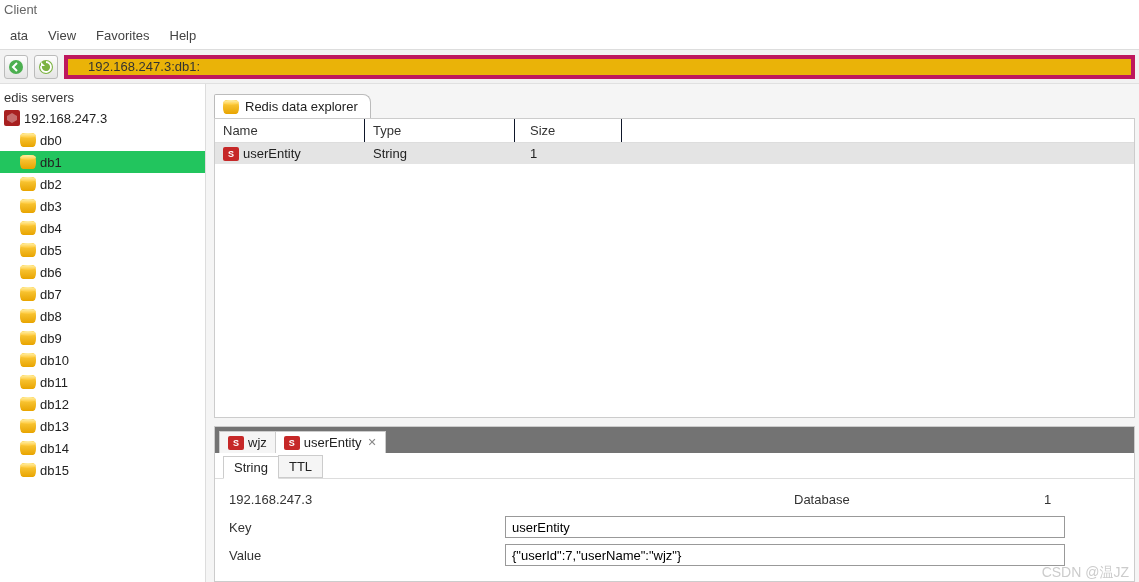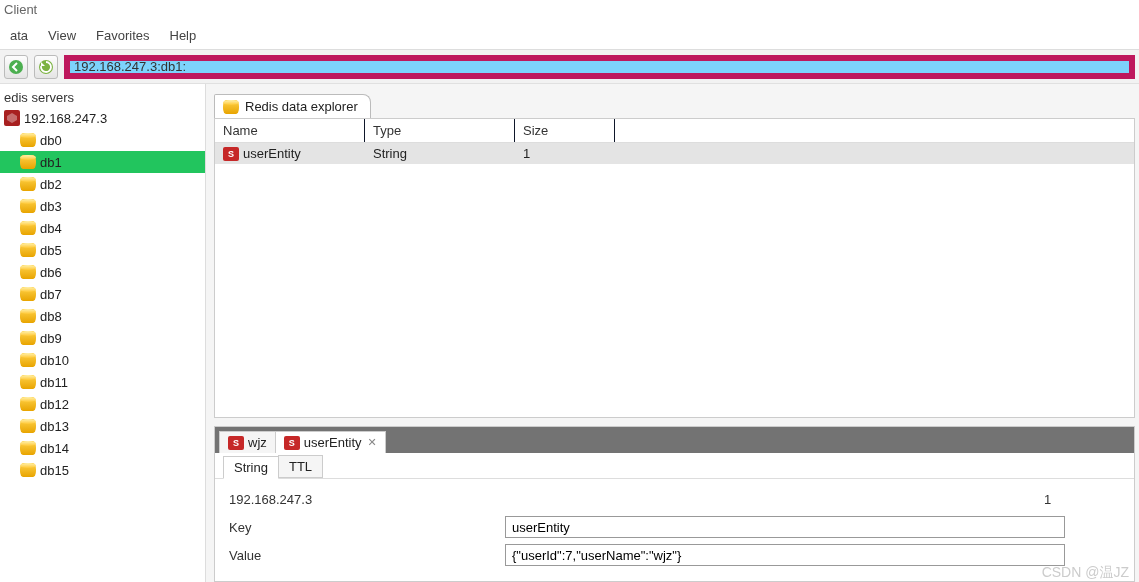--- a/index.html
+++ b/index.html
@@ -3,21 +3,21 @@
 <meta charset="utf-8">
 <style>
 * { box-sizing: border-box; margin: 0; padding: 0; font-family: "Segoe UI", Tahoma, sans-serif; font-size: 13px; }
 body { background: #fff; color: #222; width: 1139px; height: 582px; overflow: hidden; position: relative; }
 .titlebar { height: 22px; padding: 2px 4px; color: #666; background: #fff; }
 .menubar { height: 28px; padding: 4px 0; display: flex; gap: 0; border-bottom: 1px solid #ddd; }
 .menubar div { padding: 2px 10px; color: #444; cursor: default; }
 .toolbar { height: 34px; background: #f2f2f2; display: flex; align-items: center; padding: 2px 4px; gap: 6px; border-bottom: 1px solid #e0e0e0; }
 .tb-btn { width: 24px; height: 24px; border: 1px solid #bbb; border-radius: 3px; background: linear-gradient(#fdfdfd,#e4e4e4); display: flex; align-items: center; justify-content: center; }
 .tb-btn svg { width: 16px; height: 16px; }
-.addr { flex: 1; height: 24px; border: 6px solid #be185d; background: #7dd3fc; padding: 2px 4px; color: #333; }
+.addr { flex: 1; height: 24px; border: 4px solid #be185d; background: #eab308; padding: 2px 20px; color: #333; }
 .main { display: flex; height: calc(582px - 22px - 28px - 34px); }
 .sidebar { width: 206px; border-right: 1px solid #ddd; padding-top: 4px; overflow: hidden; }
 .tree-lbl { padding: 2px 4px; color: #333; }
 .tree { }
 .tree-row { display: flex; align-items: center; height: 22px; padding-left: 4px; gap: 4px; }
 .tree-row.server { font-weight: 400; }
 .tree-row.db { padding-left: 20px; }
 .tree-row.selected { background: #22c55e; }
 .cyl { width: 16px; height: 14px; position: relative; }
 .cyl::before { content:""; position:absolute; inset:0; background: linear-gradient(#ffd24a,#e8a400); border-radius: 3px/6px; }
@@ -29,21 +29,21 @@
 .exp-tabrow { height: 28px; display:flex; align-items:flex-end; background:#f5f5f5; }
 .exp-tab { display:flex; align-items:center; gap:6px; padding:4px 12px 4px 8px; background:#fff; border:1px solid #bbb; border-bottom:none; border-radius: 2px 8px 0 0; margin-left:4px; }
 .grid { flex:1; overflow:hidden; }
 .grid-head { display:flex; background:#fff; border-bottom:1px solid #ddd; }
 .grid-head div { padding:4px 8px; border-right:1px solid #0f172a; color:#333; }
 .grid-row { display:flex; align-items:center; }
 .grid-row.sel { background:#e4e4e4; }
 .grid-row div { padding:3px 8px; }
 .col-name { width:150px; display:flex; align-items:center; gap:4px; }
 .col-type { width:150px; }
-.col-size { width:100px; }
+.col-size { width:100px;margin-left:7px; }
 .string-ico { width:16px; height:14px; background:#c62828; border-radius:2px; position:relative; }
 .string-ico::after { content:"S"; position:absolute; inset:0; color:#fff; font-size:9px; font-weight:bold; display:flex; align-items:center; justify-content:center; }
 .detail { flex:1; background:#fff; border:1px solid #ccc; margin:8px 4px 0 4px; display:flex; flex-direction:column; }
 .detail-tabs { height:26px; display:flex; align-items:flex-end; background:#737373; padding-left:4px; }
 .dtab { display:flex; align-items:center; gap:4px; padding:3px 8px; background:#f5f5f5; border:1px solid #ccc; border-bottom:none; margin-right:-1px; }
 .dtab.active { background:#fff; }
 .dtab .x { color:#888; font-size:11px; margin-left:2px; }
 .subtabs { height:26px; display:flex; align-items:flex-end; padding:2px 0 0 8px; border-bottom:1px solid #ddd; }
 .subtab { padding:3px 10px; border:1px solid #ccc; background:#f5f5f5; margin-right:-1px; }
 .subtab.active { background:#fff; border-bottom:1px solid #fff; position:relative; top:1px; }
@@ -200,20 +200,21 @@
             <span class="x">✕</span>
           </div>
         </div>
       <div class="subtabs">
         <div class="subtab active">String</div>
         <div class="subtab">TTL</div>
       </div>
       <div class="form">
         <div class="form-row">
           <div class="val ro">192.168.247.3</div>
+          <div class="dblbl">Database</div>
           <div class="dbv">1</div>
         </div>
         <div class="form-row">
           <div class="lbl">Key</div>
           <div class="val"><input value="userEntity" style=""></div>
         </div>
         <div class="form-row">
           <div class="lbl">Value</div>
           <div class="val"><input value="{&quot;userId&quot;:7,&quot;userName&quot;:&quot;wjz&quot;}" style=""></div>
         </div>

